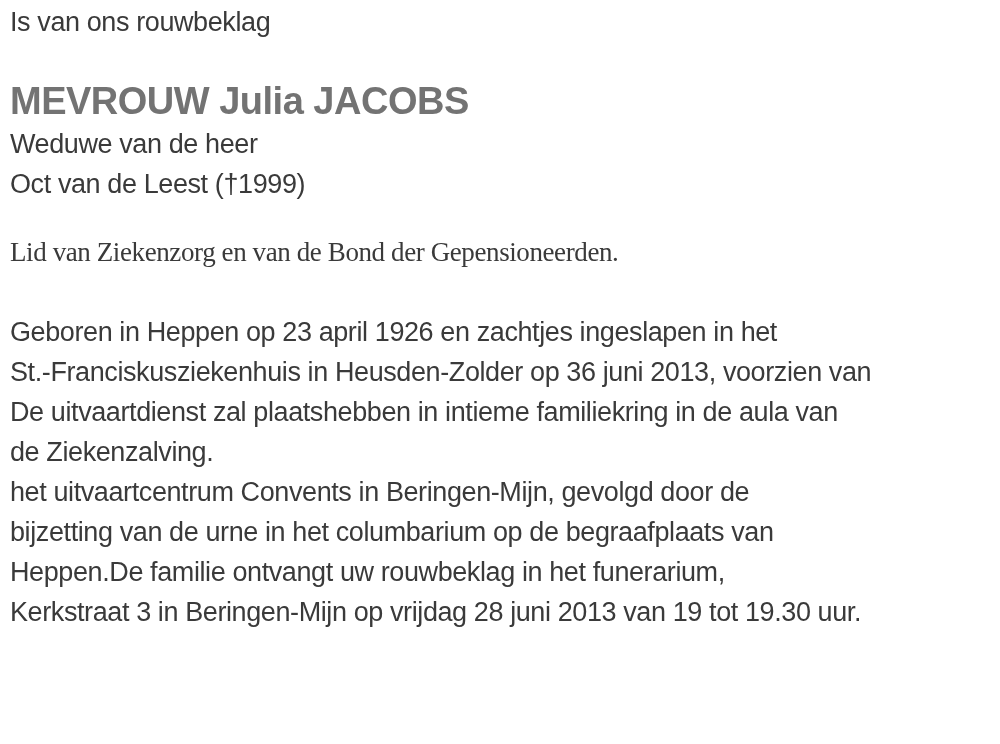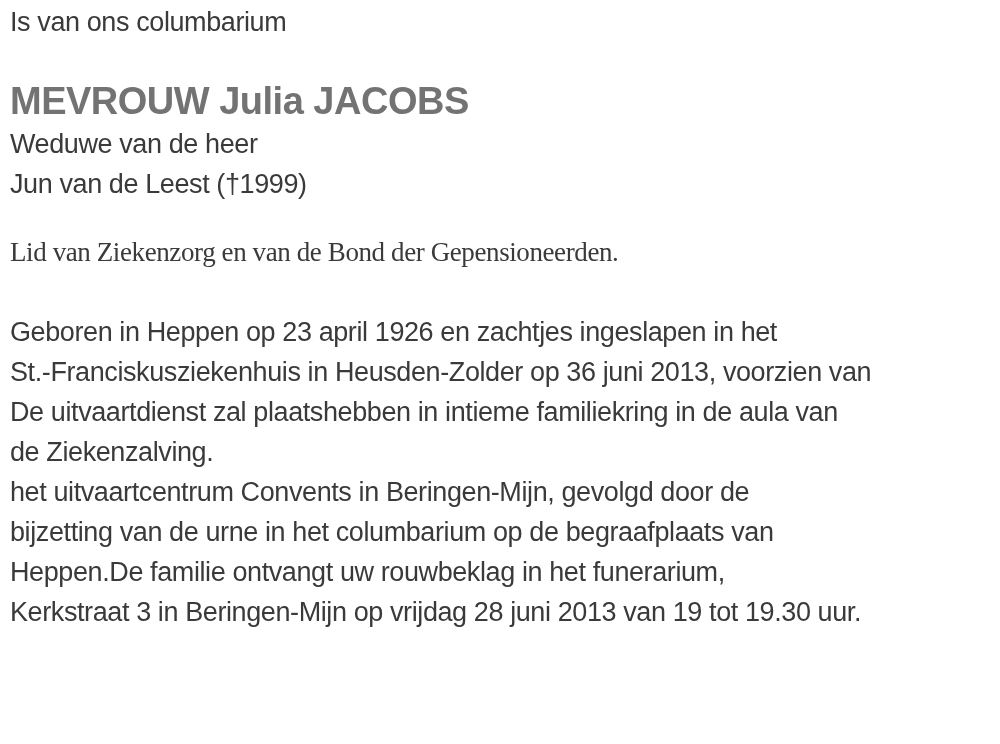--- a/index.html
+++ b/index.html
@@ -54,26 +54,26 @@
     margin-top: 42px;
     white-space: nowrap;
   }
 </style>
 </head>
 <body>
 
 <div class="page">
   <div class="content">
 
-    <div class="line">Is van ons columbarium</div>
+    <div class="line">Is van ons rouwbeklag</div>
 
     <div class="deceased-name">MEVROUW Julia JACOBS</div>
 
     <div class="line">Weduwe van de heer</div>
-    <div class="line">Jun van de Leest (†1999)</div>
+    <div class="line">Oct van de Leest (†1999)</div>
 
     <div class="line membership">Lid van Ziekenzorg en van de Bond der Gepensioneerden.</div>
 
     <div class="body-block">
       <div class="line">Geboren in Heppen op 23 april 1926 en zachtjes ingeslapen in het</div>
       <div class="line">St.-Franciskusziekenhuis in Heusden-Zolder op 36 juni 2013, voorzien van</div>
       <div class="line">De uitvaartdienst zal plaatshebben in intieme familiekring in de aula van</div>
       <div class="line">de Ziekenzalving.</div>
       <div class="line">het uitvaartcentrum Convents in Beringen-Mijn, gevolgd door de</div>
       <div class="line">bijzetting van de urne in het columbarium op de begraafplaats van</div>

